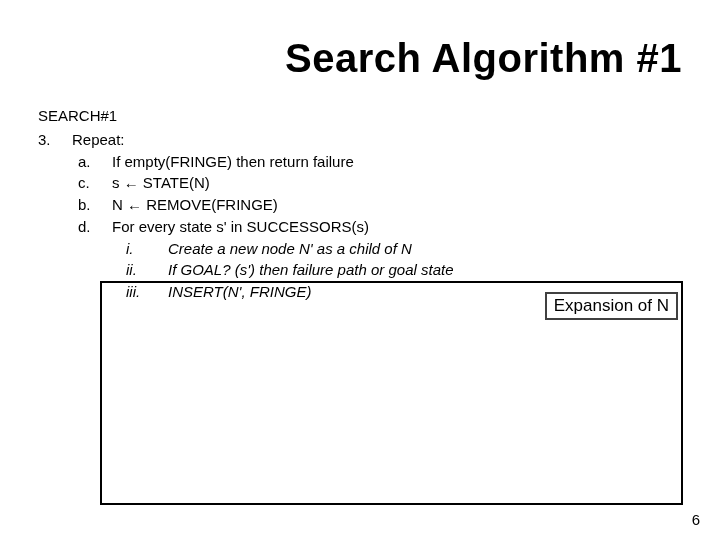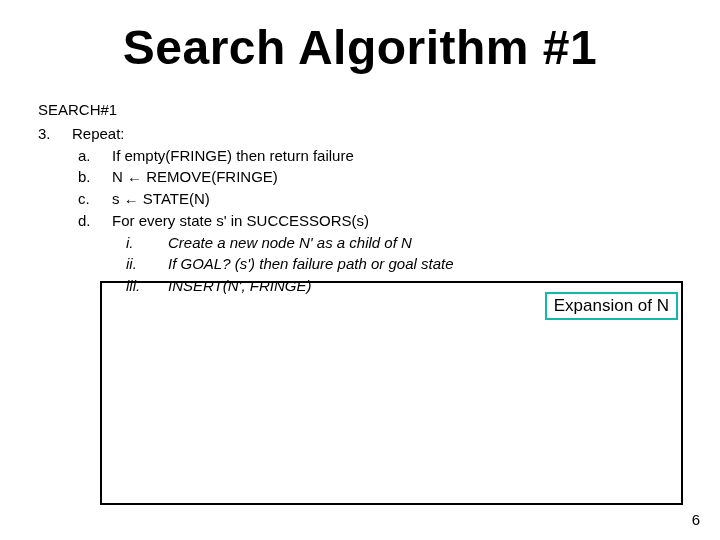--- a/index.html
+++ b/index.html
@@ -9,25 +9,26 @@
     background: #ffffff;
     font-family: "Comic Sans MS", "Comic Sans", cursive, sans-serif;
     color: #000000;
     position: relative;
     overflow: hidden;
   }
   .slide {
     padding: 20px 38px 0 38px;
   }
   .title {
-    font-size: 48px;
+    font-size: 40px;
     font-weight: bold;
-    text-align: center;
+    text-align: right;
     margin-bottom: 24px;
     letter-spacing: 0.5px;
+    margin-top: 16px;
   }
   .content {
     font-size: 15px;
     line-height: 1.45;
   }
   .heading {
     font-weight: normal;
     margin-bottom: 2px;
   }
   .ol-num {
@@ -78,21 +79,21 @@
     left: 100px;
     top: 281px;
     width: 583px;
     height: 224px;
   }
   .box-label {
     position: absolute;
     right: 42px;
     top: 292px;
     background: #ffffff;
-    border: 2px solid #14b8a6;
+    border: 2px solid #404040;
     font-size: 17px;
     padding: 2px 7px;
     font-family: Arial, Helvetica, sans-serif;
   }
   .page-num {
     position: absolute;
     right: 20px;
     bottom: 12px;
     font-size: 15px;
     font-family: Arial, Helvetica, sans-serif;
@@ -105,22 +106,22 @@
   <div class="title">Search Algorithm #1</div>
 
   <div class="content">
     <div class="heading">SEARCH#1</div>
 
     <ol class="ol-num">
       <li data-marker="3.">
         <span>Repeat:</span>
         <ol class="ol-alpha">
           <li data-marker="a.">If empty(FRINGE) then return failure</li>
+          <li data-marker="c.">s ← STATE(N)</li>
           <li data-marker="b.">N ← REMOVE(FRINGE)</li>
-          <li data-marker="c.">s ← STATE(N)</li>
           <li data-marker="d.">
             <span>For every state s' in SUCCESSORS(s)</span>
             <ol class="ol-roman">
               <li data-marker="i.">Create a new node N' as a child of N</li>
               <li data-marker="ii.">If GOAL? (s') then failure path or goal state</li>
               <li data-marker="iii.">INSERT(N', FRINGE)</li>
             </ol>
           </li>
         </ol>
       </li>

